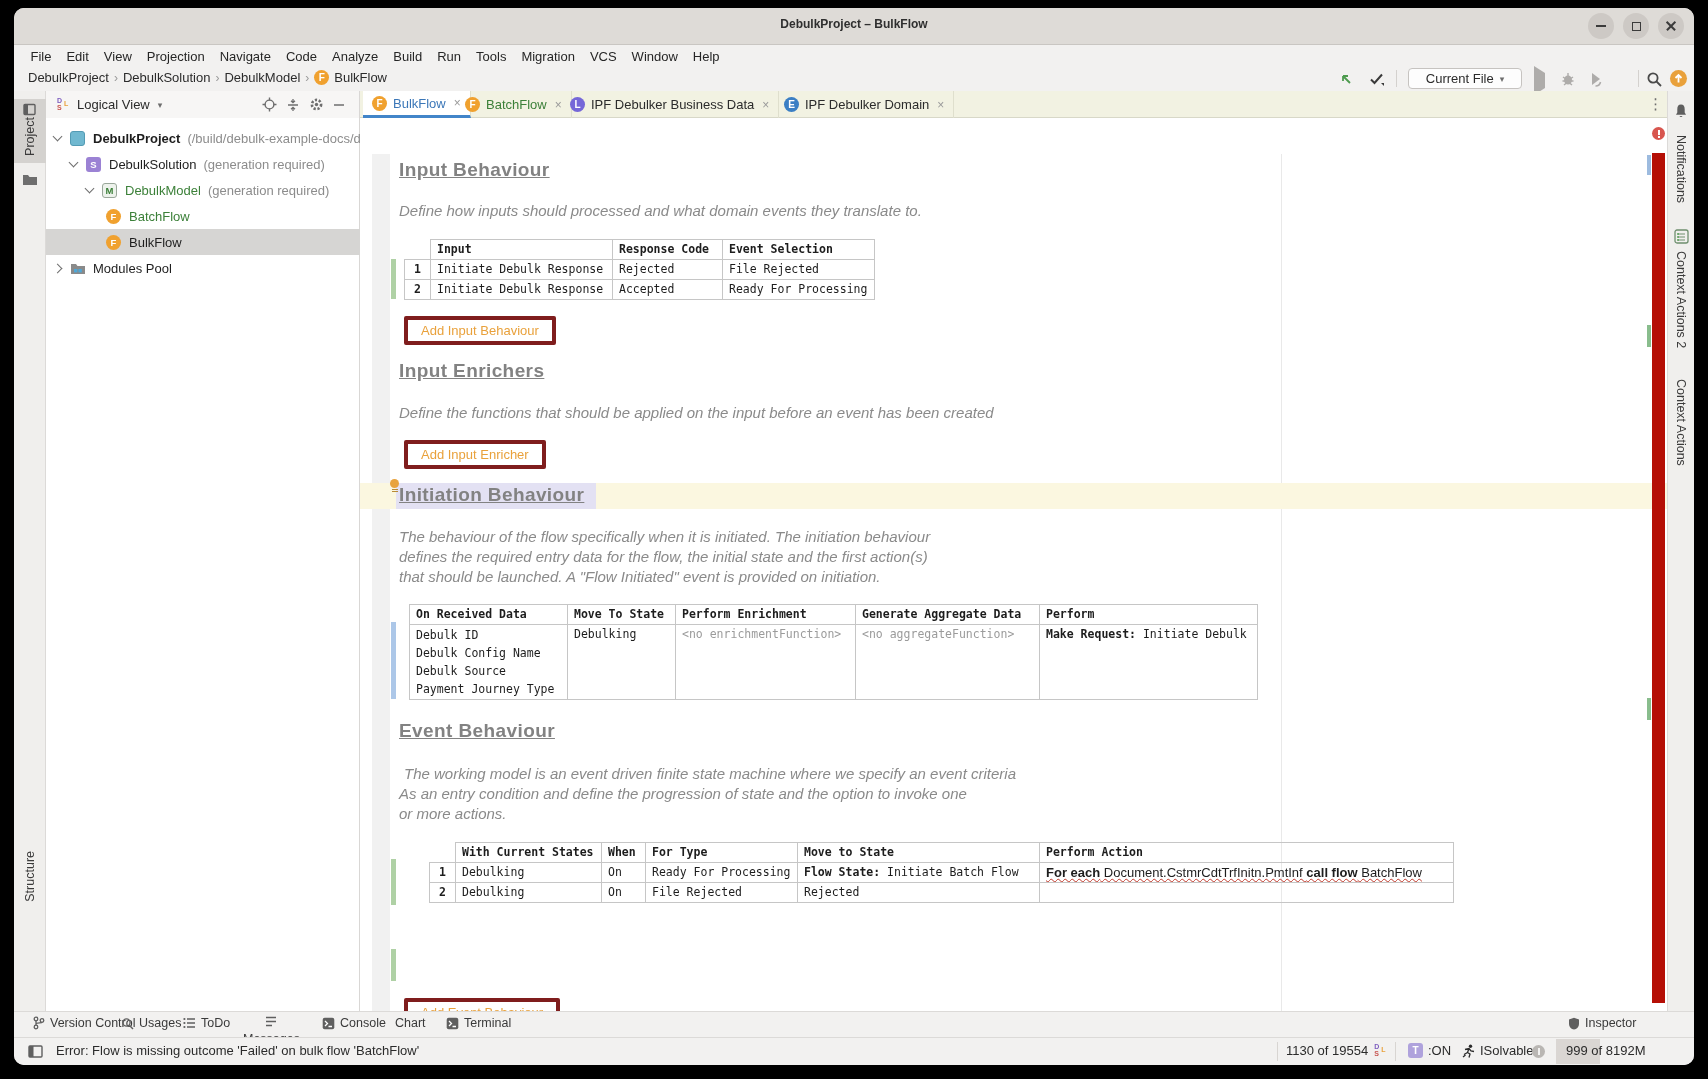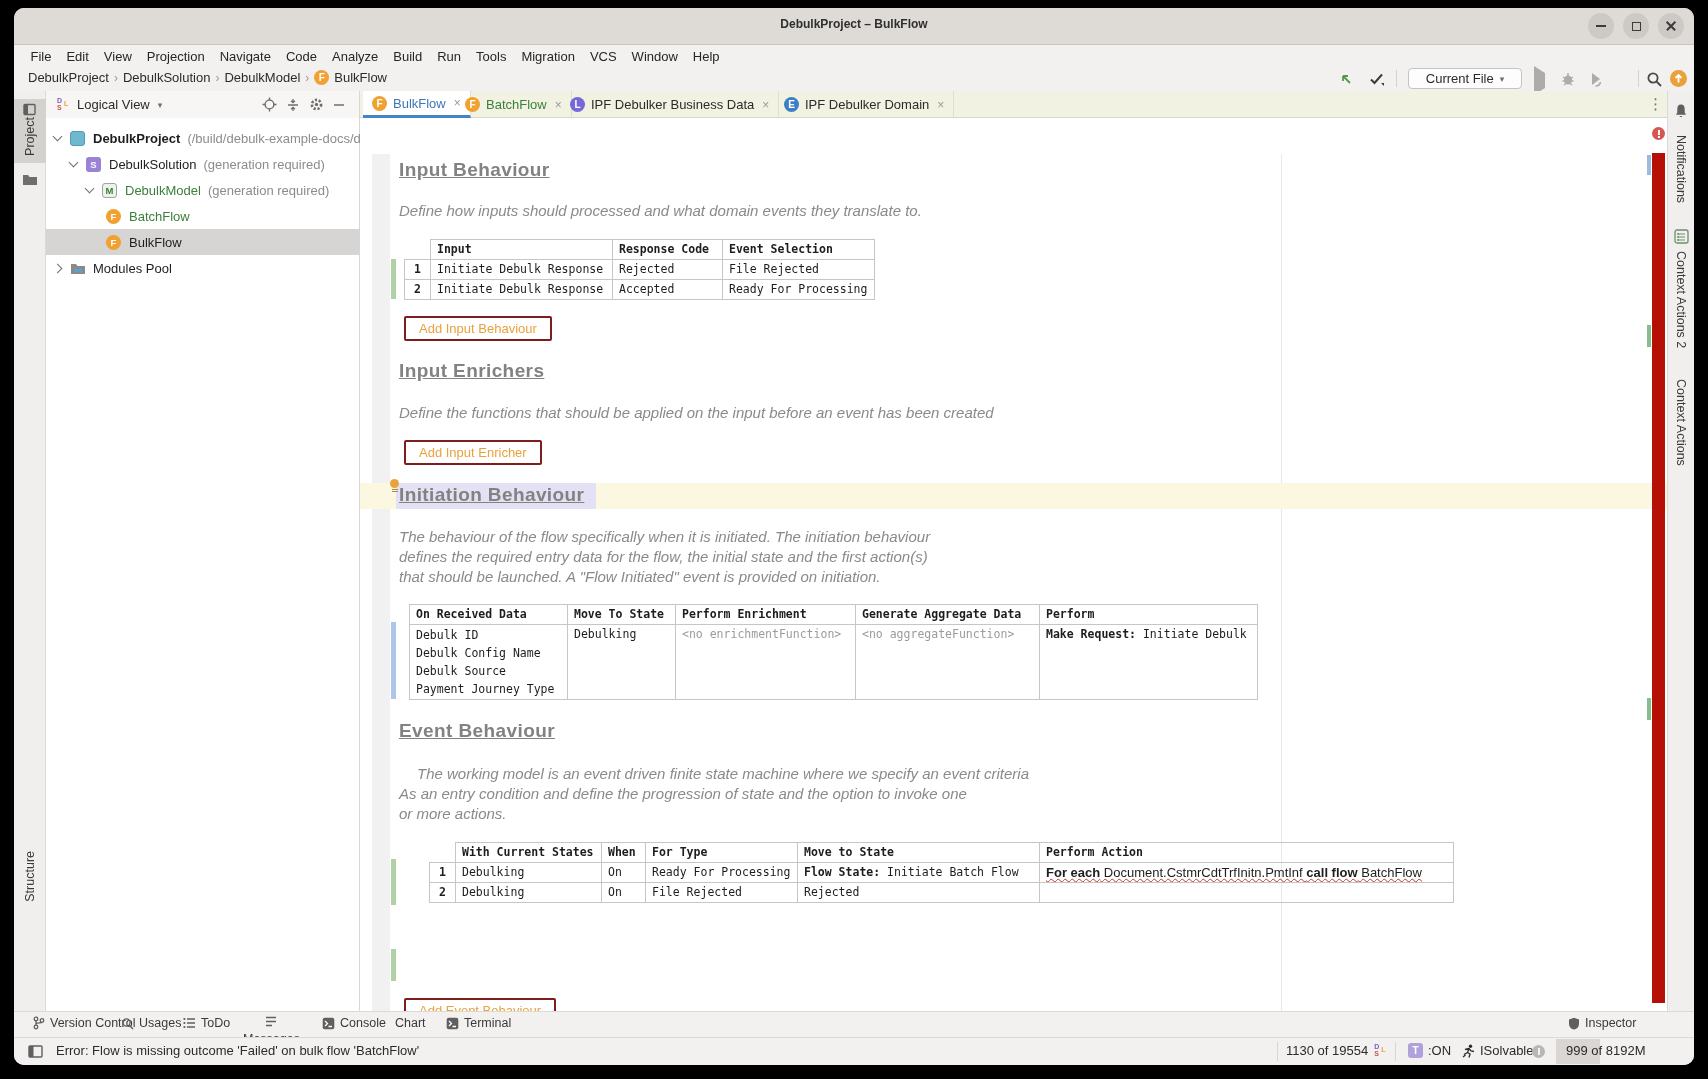--- a/index.html
+++ b/index.html
@@ -76,21 +76,21 @@
   .tab .x { color:#9A9A9A; font-size:12px; margin-left:2px; }
   .tab.active { background:#FFF; border-bottom:3px solid #4285C9; }
   .tab-more { position:absolute; left:1288px; top:4px; font-size:15px; color:#6E6E6E; letter-spacing:0; }
   .content { position:absolute; left:0; top:27px; width:1307px; height:893px; background:#FFF; overflow:hidden;margin-top:36px; }
   .gutter { position:absolute; left:12px; top:0; width:18px; height:893px; background:#F1F1F1; }
   .gmark { position:absolute; left:31px; width:5px; }
   .guide { position:absolute; left:921px; top:0; width:1px; height:893px; background:#E9E9E9; }
 
   .sec-title { position:absolute; font-weight:bold; font-size:19px; letter-spacing:0.4px; color:#828282; text-decoration:underline; }
   .sec-desc { position:absolute; font-style:italic; font-size:15px; color:#8A8A8A; line-height:20px; }
-  .add-btn { position:absolute; background:#FFF; border:2px solid #7f1d1d; border-radius:2px; color:#E9A13B; font-size:13px; padding:3px 13px; cursor:pointer; font-family:"Liberation Sans",sans-serif; }
+  .add-btn { position:absolute; background:#FFF; border:4px solid #7f1d1d; border-radius:2px; color:#E9A13B; font-size:13px; padding:3px 13px; cursor:pointer; font-family:"Liberation Sans",sans-serif; }
 
   .doc-table { position:absolute; border-collapse:collapse; table-layout:fixed; font-family:"DejaVu Sans Mono",monospace; font-size:11.5px; color:#1D1D1D; }
   .doc-table th, .doc-table td { border:1px solid #C6C6C6; padding:1px 6px; text-align:left; white-space:nowrap; overflow:hidden; vertical-align:top; line-height:17px; }
   .doc-table th { font-weight:bold; }
   .doc-table .numh { border:none; background:transparent; }
   .doc-table .num { font-weight:bold; text-align:center; padding:1px 2px; }
   .gray-cell { color:#9B9B9B; }
   .ml-cell div { line-height:18px; }
   .action-cell { font-family:"Liberation Sans",sans-serif; font-size:13px; }
   .wavy { text-decoration:underline; text-decoration-style:wavy; text-decoration-color:#C0392B; text-decoration-thickness:1px; }
@@ -398,21 +398,21 @@
           <td class="gray-cell">&lt;no enrichmentFunction&gt;</td>
           <td class="gray-cell">&lt;no aggregateFunction&gt;</td>
           <td>
             <b>Make Request:</b><span> Initiate Debulk</span>
           </td>
         </tr>
       </tbody>
         </table>
 
       <div class="sec-title" style="left:39px; top:566px;">Event Behaviour</div>
-      <div class="sec-desc" style="left:57px; top:610px;">The working model is an event driven finite state machine where we specify an event criteria</div>
+      <div class="sec-desc" style="left:44px; top:610px;">The working model is an event driven finite state machine where we specify an event criteria</div>
       <div class="sec-desc" style="left:39px; top:630px;">As an entry condition and define the progression of state and the option to invoke one</div>
       <div class="sec-desc" style="left:39px; top:650px;">or more actions.</div>
       <table class="doc-table" style="left:69px; top:688px;">
         <colgroup>
             <col style="width:26px">
             <col style="width:146px">
             <col style="width:44px">
             <col style="width:152px">
             <col style="width:242px">
             <col style="width:414px">

